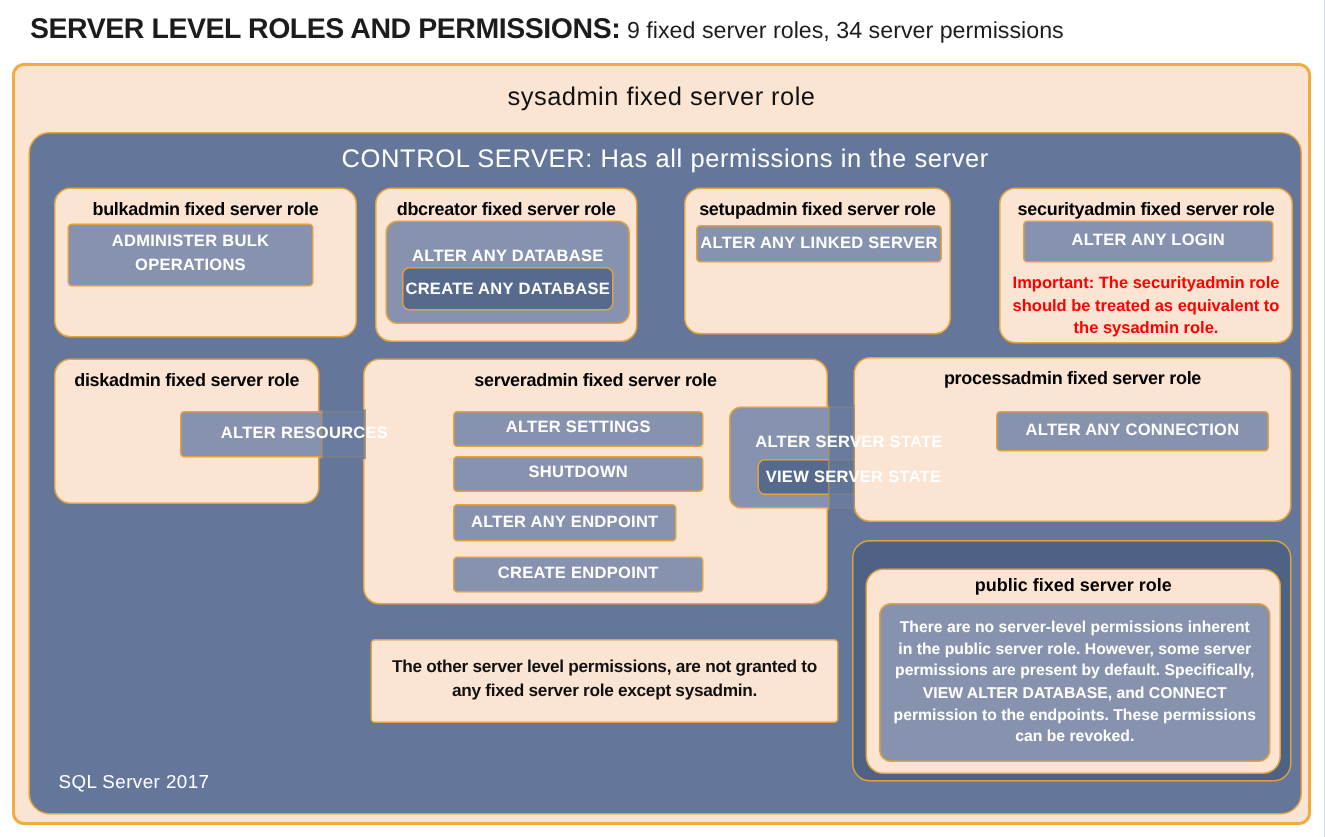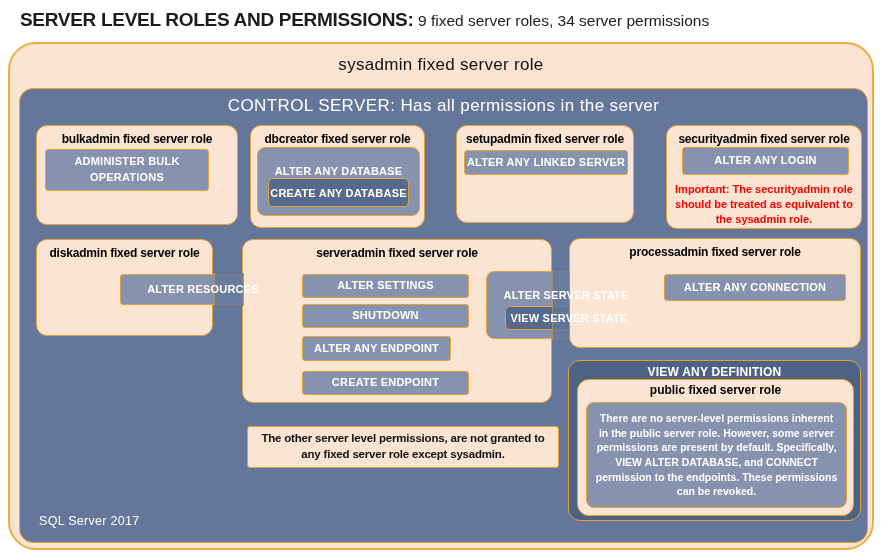--- a/index.html
+++ b/index.html
@@ -8,21 +8,21 @@
   }
   *{margin:0;padding:0;box-sizing:border-box;}
   body{background:#ffffff;font-family:"Liberation Sans",sans-serif;}
   #canvas{position:relative;width:883px;height:558px;background:#ffffff;overflow:hidden;}
 
   .page-title{position:absolute;left:20px;top:9px;white-space:nowrap;color:var(--ink);}
   .page-title .t-bold{font-size:19px;font-weight:bold;letter-spacing:-0.3px;}
   .page-title .t-reg{font-size:15.5px;font-weight:normal;margin-left:0;}
 
   .sysadmin-box{position:absolute;left:8px;top:42px;width:866px;height:508px;
-    background:var(--peach);border:2px solid var(--gold-bright);border-radius:28px;}
+    background:var(--peach);border:2px solid var(--gold-bright);border-radius:8px;}
   .sysadmin-title{position:absolute;left:0;top:11px;width:100%;text-align:center;
     font-size:17px;color:#111;letter-spacing:0.3px;}
 
   .control-box{position:absolute;left:9px;top:44px;width:849px;height:455px;
     background:var(--blue-bg);border:1.5px solid var(--gold);border-radius:14px;}
   .control-title{position:absolute;left:0;top:7px;width:100%;text-align:center;
     color:#fff;font-size:17px;letter-spacing:0.4px;}
 
   .role-box{position:absolute;background:var(--peach);border:1.5px solid var(--gold);border-radius:11px;}
   .role-title{position:absolute;left:0;top:6px;width:100%;text-align:center;
@@ -53,21 +53,21 @@
     color:#fff;font-weight:bold;font-size:12px;letter-spacing:0.2px;}
   .public-box{position:absolute;left:8px;top:18px;width:277px;height:137px;
     background:var(--peach);border:1.5px solid var(--gold);border-radius:12px;}
   .public-title{position:absolute;left:0;top:3px;width:100%;text-align:center;
     font-weight:bold;font-size:12px;color:#000;}
   .public-body-box{position:absolute;left:8px;top:22px;width:261px;height:106px;
     background:var(--btn);border:1.5px solid var(--gold);border-radius:8px;
     display:flex;align-items:center;justify-content:flex-end;padding:4px 7px;}
   .public-body-text{color:#fff;font-weight:bold;font-size:10.5px;line-height:1.4;text-align:center;}
 
-  .note-box{position:absolute;left:227px;top:337px;width:312px;height:42px;
+  .note-box{position:absolute;left:227px;top:337px;width:312px;height:56px;
     background:var(--peach);border:1.5px solid var(--gold);border-radius:3px;
     display:flex;align-items:center;justify-content:center;padding:0 8px;}
   .note-text{color:#111;font-weight:bold;font-size:11.5px;line-height:1.35;text-align:center;letter-spacing:-0.2px;}
 
   .control-footer{position:absolute;left:19px;top:425px;color:#fff;font-size:12.5px;letter-spacing:0.3px;}
 </style>
 </head>
 <body>
 
 <div id="canvas">
@@ -148,21 +148,20 @@
       </div>
 
       <div class="role-box" style="left:549px;top:149px;width:292px;height:110px;">
         <div class="role-title">processadmin fixed server role</div>
         <div class="perm-btn" style="left:94px;top:35px;width:182px;height:27px;">
           <span class="lbl">ALTER ANY CONNECTION</span>
         </div>
       </div>
 
       <div class="dark-box" style="left:548px;top:271px;width:293px;height:161px;">
-        <div class="dark-box-title">VIEW ANY DEFINITION</div>
         <div class="public-box">
           <div class="public-title">public fixed server role</div>
           <div class="public-body-box">
             <div class="public-body-text">There are no server-level permissions inherent in the public server role. However, some server permissions are present by default. Specifically, VIEW ALTER DATABASE, and CONNECT permission to the endpoints. These permissions can be revoked.</div>
           </div>
         </div>
       </div>
 
       <div class="note-box">
         <div class="note-text">The other server level permissions, are not granted to any fixed server role except sysadmin.</div>

